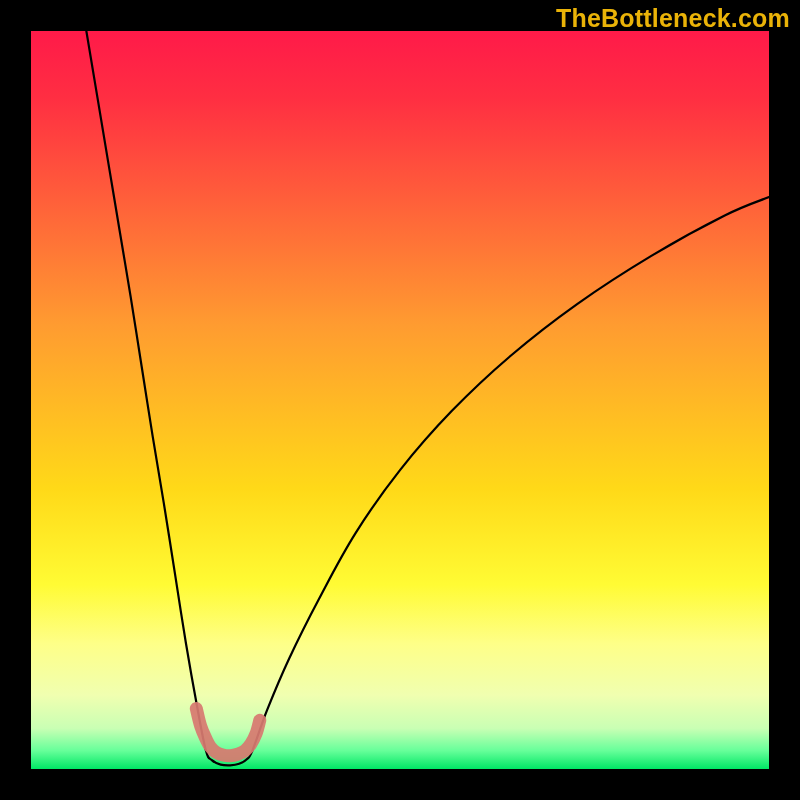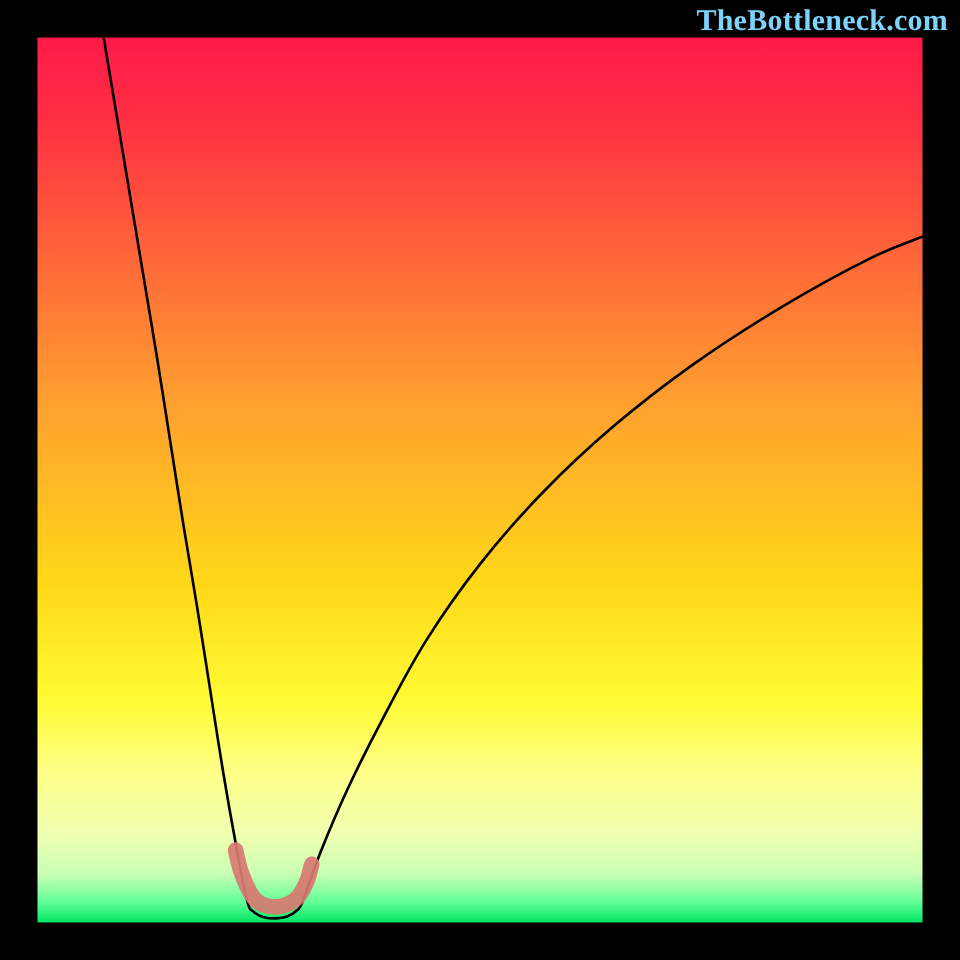--- a/index.html
+++ b/index.html
@@ -15,23 +15,23 @@
     top: 31px;
     left: 31px;
     width: 738px;
     height: 738px;
     overflow: hidden;
   }
   .watermark {
     position: absolute;
     top: 4px;
     right: 10px;
-    font-family: Liberation Serif, serif;
+    font-family: Liberation Sans, sans-serif;
     font-size: 25px;
-    color: #7dd3fc;
+    color: #eab308;
     letter-spacing: 0.2px;
     font-weight: 560;
   }
   svg { display: block; }
 </style>
 </head>
 <body>
 
 <div class="watermark">TheBottleneck.com</div>
 

